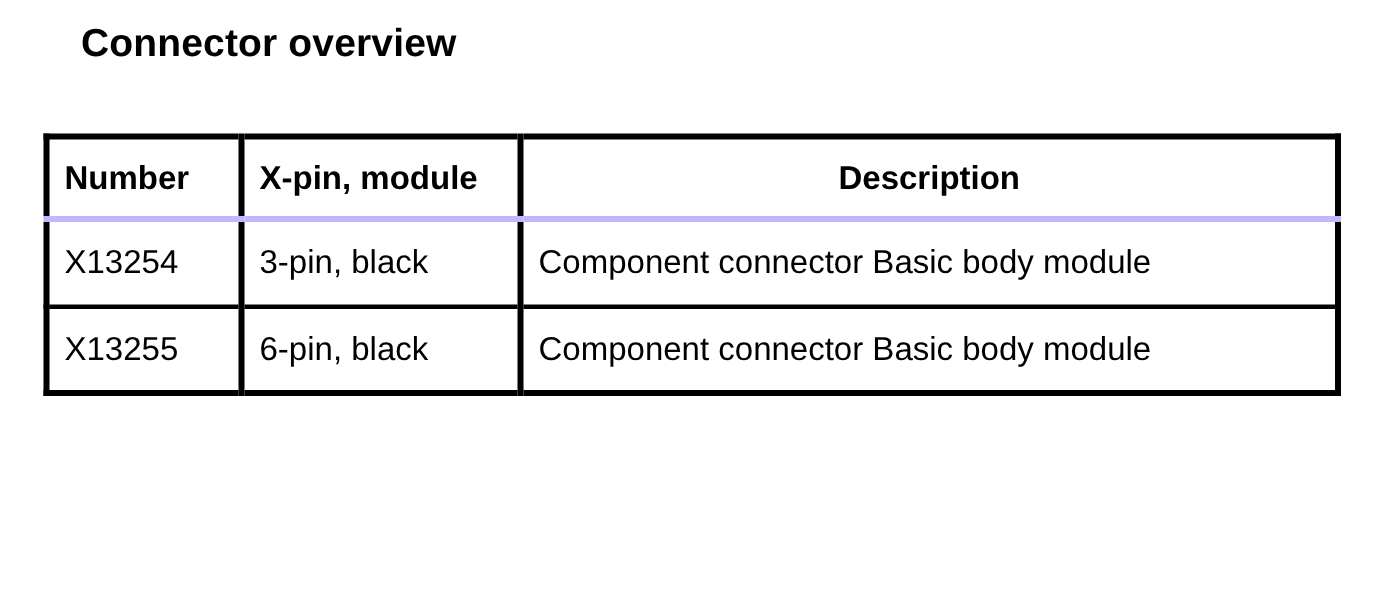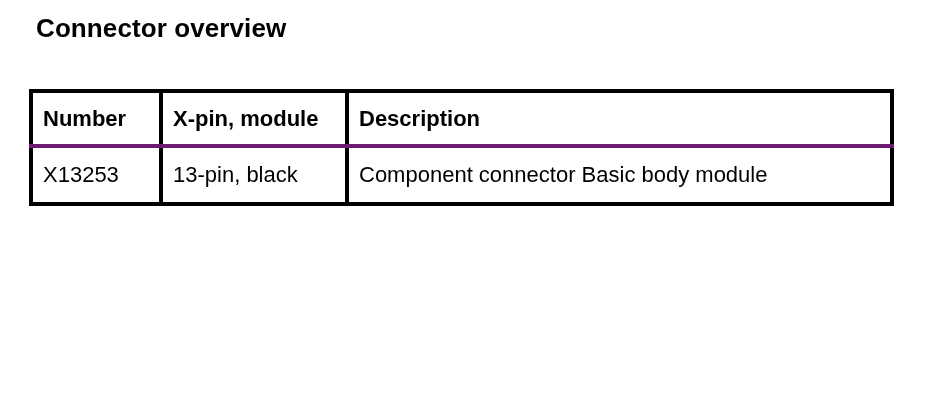--- a/index.html
+++ b/index.html
@@ -13,21 +13,21 @@
     height: 402px;
     position: relative;
     overflow: hidden;
     font-family: "Liberation Sans", sans-serif;
     color: #000000;
     -webkit-font-smoothing: none;
   }
 
   #page-title {
     position: absolute;
-    left: 36px;
+    left: 54px;
     top: 12px;
     font-size: 26px;
     font-weight: bold;
     letter-spacing: 0.1px;
     line-height: 32px;
     white-space: nowrap;
   }
 
   #connector-table-wrap {
     position: absolute;
@@ -69,24 +69,24 @@
 
   table.connector-table th:first-child,
   table.connector-table td:first-child {
     border-left: 0;
   }
 
   
   table.connector-table thead th {
     font-weight: bold;
     height: 55px;
-    border-bottom: 4px solid #701a75;
+    border-bottom: 4px solid #c4b5fd;
   }
   table.connector-table thead th.th-description {
-    text-align: left;
+    text-align: center;
   }
 
   
   table.connector-table tbody td {
     font-weight: normal;
     height: 58px;
     border-top: 3px solid #000000;
   }
   table.connector-table tbody tr:first-child td {
     border-top: 0;
@@ -106,19 +106,24 @@
     </colgroup>
     <thead>
       <tr>
         <th class="th-number">Number</th>
         <th class="th-xpin">X-pin, module</th>
         <th class="th-description">Description</th>
       </tr>
     </thead>
     <tbody>
       <tr>
-        <td>X13253</td>
-        <td>13-pin, black</td>
+        <td>X13254</td>
+        <td>3-pin, black</td>
+        <td>Component connector Basic body module</td>
+      </tr>
+      <tr>
+        <td>X13255</td>
+        <td>6-pin, black</td>
         <td>Component connector Basic body module</td>
       </tr>
     </tbody>
   </table>
 </div>
 
 </body></html>

